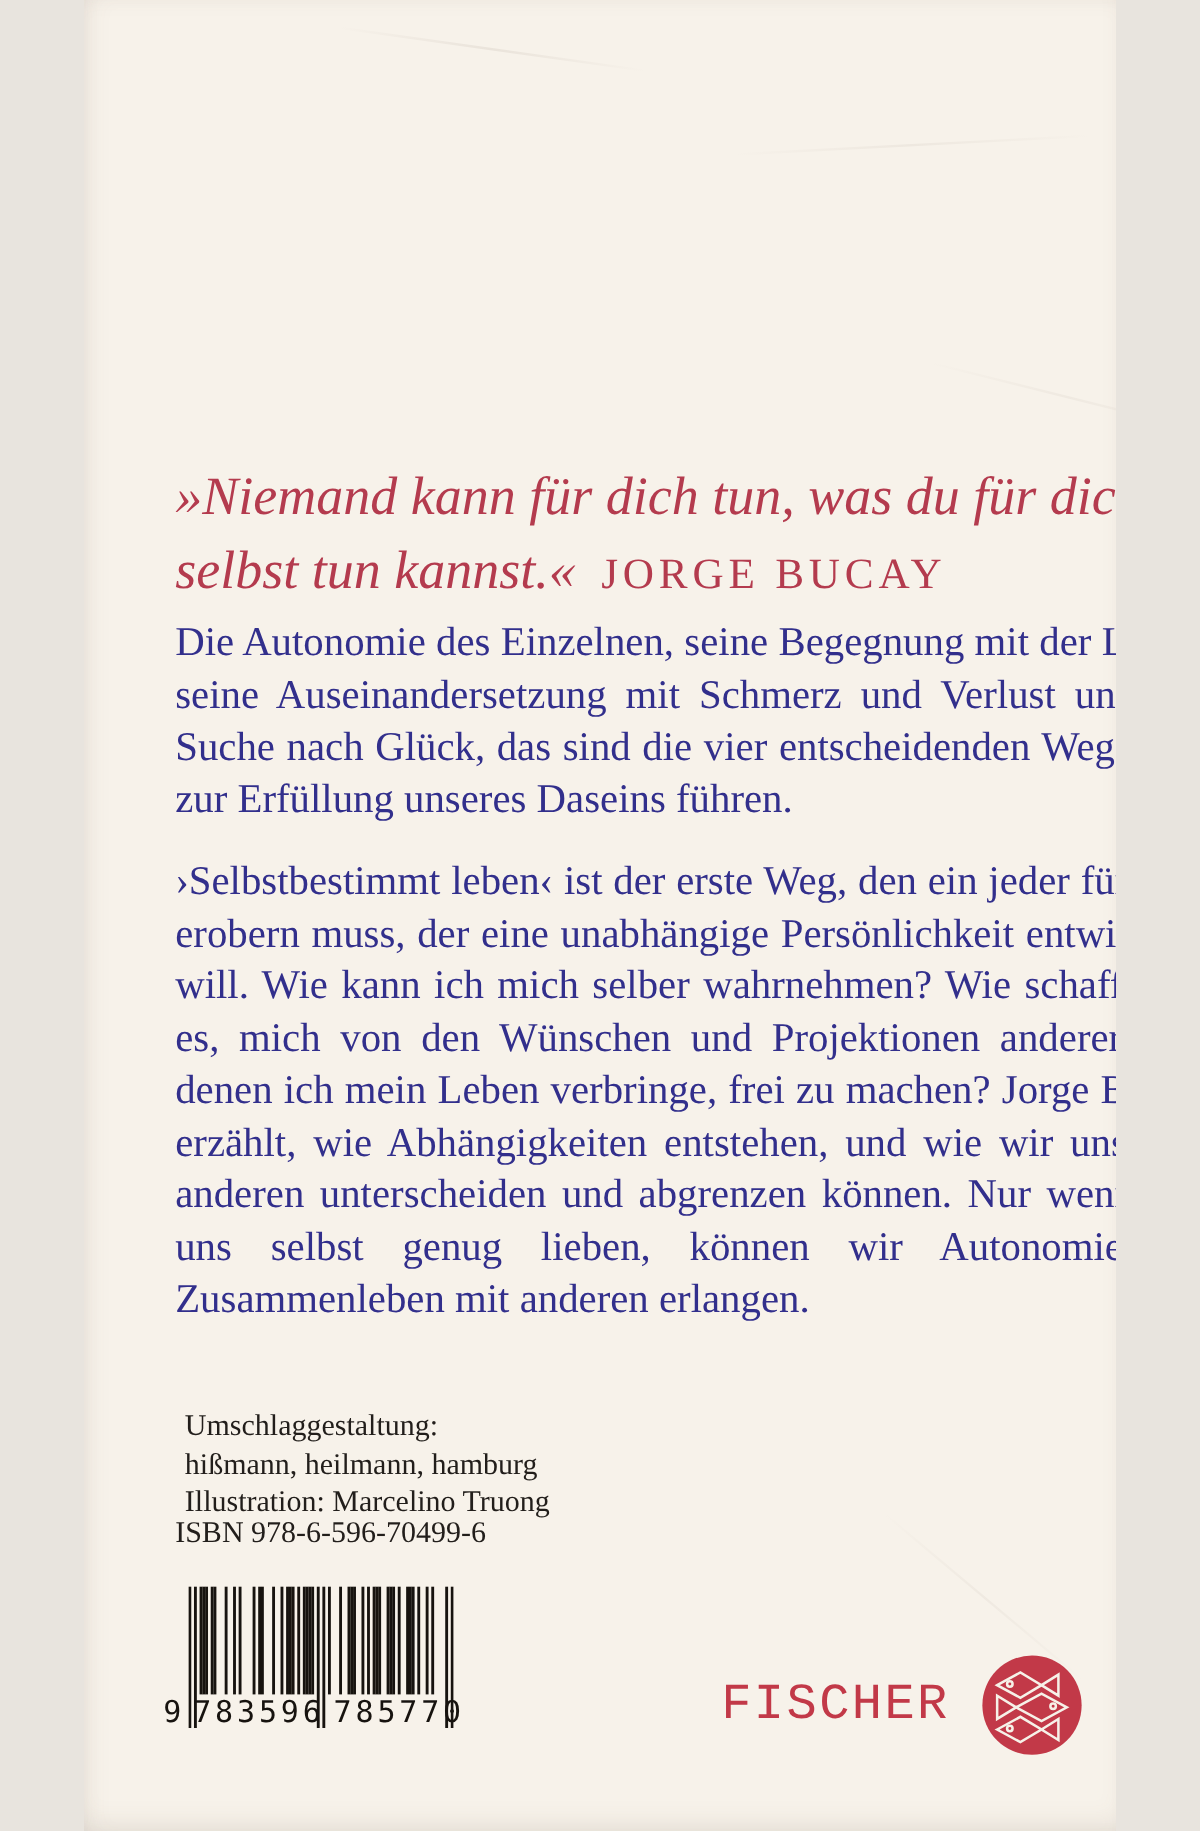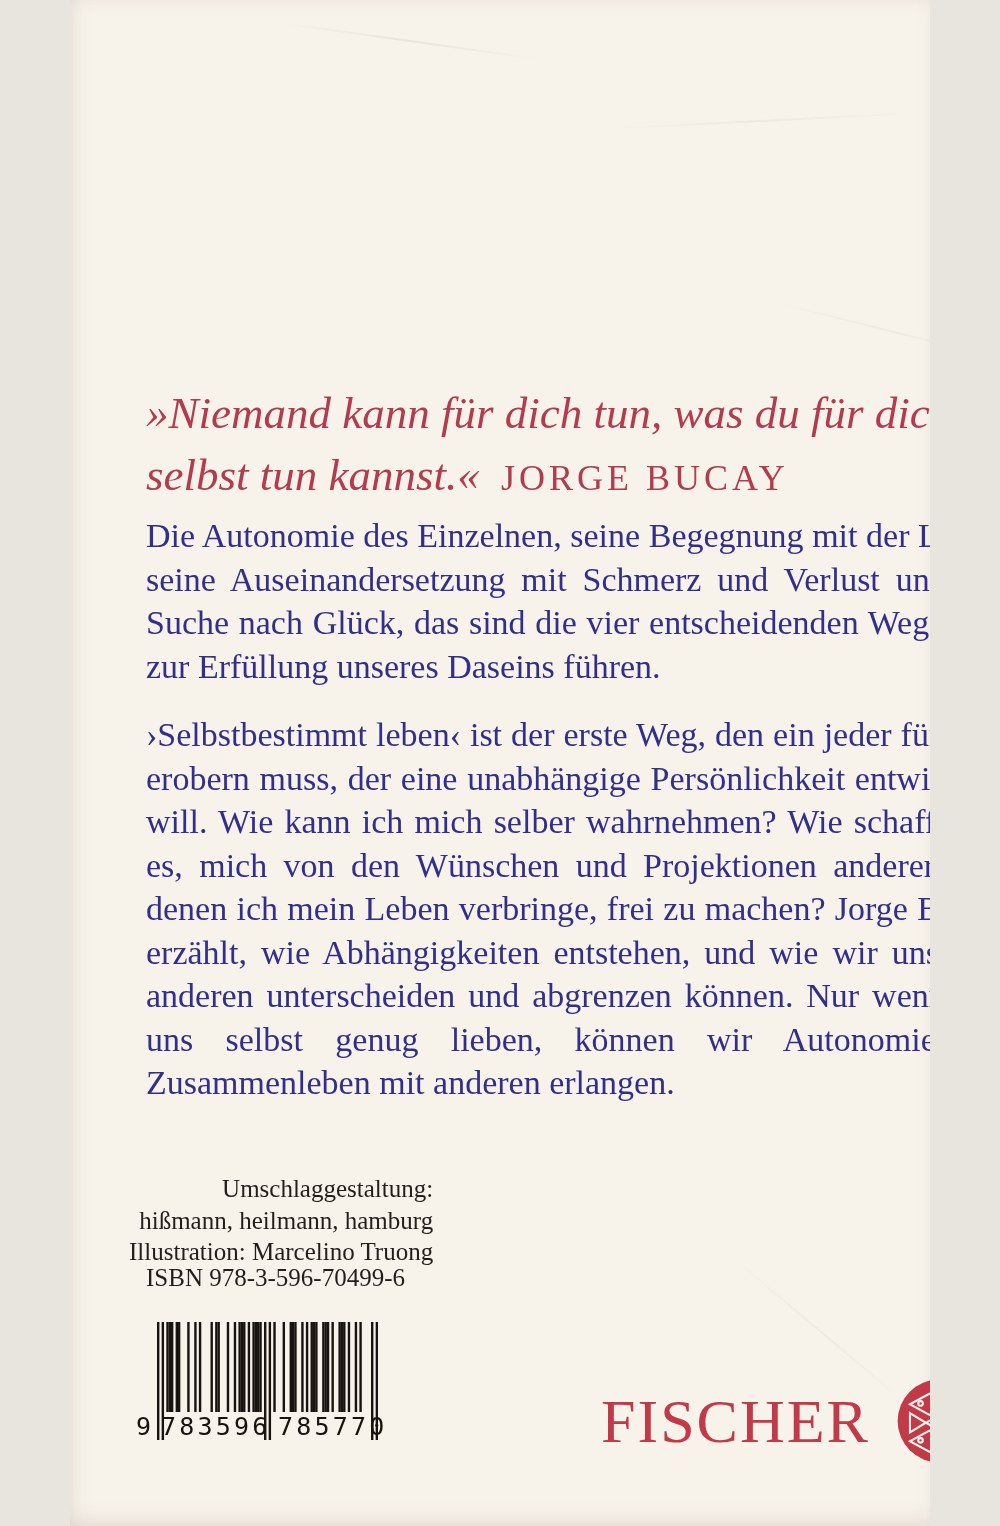--- a/index.html
+++ b/index.html
@@ -39,23 +39,23 @@
   .synopsis{
     position:absolute;left:76px;top:514px;width:858px;
     color:var(--ink-blue,#322f8c);
     font-size:34px;line-height:43.5px;
     text-align:justify;
   }
   .synopsis p{margin:0 0 25px 0;}
   .synopsis p:last-child{margin-bottom:0;}
 
   .credits{
-    position:absolute;left:59px;top:1173px;
+    position:absolute;left:84px;top:1173px;
     color:var(--text-black,#221e1b);
-    font-size:25px;line-height:31.5px;text-align:right;
+    font-size:25px;line-height:31.5px;
   }
   .publisher-info{
     position:absolute;left:76px;top:1262px;
     color:var(--text-black,#221e1b);
     font-size:25px;line-height:31.5px;
   }
 
   .barcode{
     position:absolute;left:87px;top:1322px;width:221px;height:122px;
   }
@@ -76,23 +76,23 @@
     font-size:29px;
   }
   .price-row .price{margin-right:28px;}
 
   .brand-row{
     position:absolute;left:531px;top:1376px;
     display:flex;align-items:center;gap:25px;
   }
   .wordmark{
     color:var(--brand-red,#c23948);
-    font-size:62px;line-height:90px;
+    font-size:42px;line-height:90px;
     letter-spacing:2px;
-    font-family:Liberation Serif, serif;
+    font-family:Liberation Mono, monospace;
   }
 </style>
 </head>
 <body>
 
 <div class="page">
 
   <div class="crease c1"></div>
   <div class="crease c2"></div>
   <div class="crease c3"></div>
@@ -108,21 +108,21 @@
     <p>›Selbstbestimmt leben‹ ist der erste Weg, den ein jeder für sich erobern muss, der eine unabhängige Persönlichkeit entwickeln will. Wie kann ich mich selber wahrnehmen? Wie schaffe ich es, mich von den Wünschen und Projektionen anderer, mit denen ich mein Leben verbringe, frei zu machen? Jorge Bucay erzählt, wie Abhängigkeiten entstehen, und wie wir uns von anderen unterscheiden und abgrenzen können. Nur wenn wir uns selbst genug lieben, können wir Autonomie im Zusammenleben mit anderen erlangen.</p>
   </div>
 
   <div class="credits">
     <div>Umschlaggestaltung:</div>
     <div>hißmann, heilmann, hamburg</div>
     <div>Illustration: Marcelino Truong</div>
   </div>
 
   <div class="publisher-info">
-    <div>ISBN 978-3-596-70499-6</div>
+    <div>ISBN 978-6-596-70499-6</div>
   </div>
 
   <div class="barcode">
     <svg id="barcode-bars" width="221" height="118" viewBox="0 0 221 118" aria-hidden="true">
         <rect x="0.00" y="0" width="2.39" height="118" fill="#17130f"></rect>
         <rect x="4.65" y="0" width="2.39" height="118" fill="#17130f"></rect>
         <rect x="9.31" y="0" width="2.39" height="90" fill="#17130f"></rect>
         <rect x="11.63" y="0" width="2.39" height="90" fill="#17130f"></rect>
         <rect x="13.96" y="0" width="2.39" height="90" fill="#17130f"></rect>
         <rect x="18.61" y="0" width="2.39" height="90" fill="#17130f"></rect>

